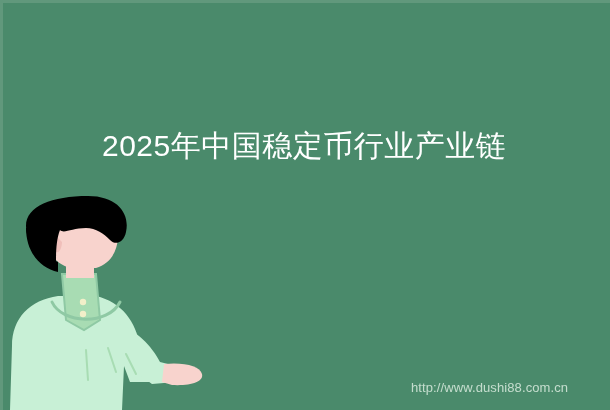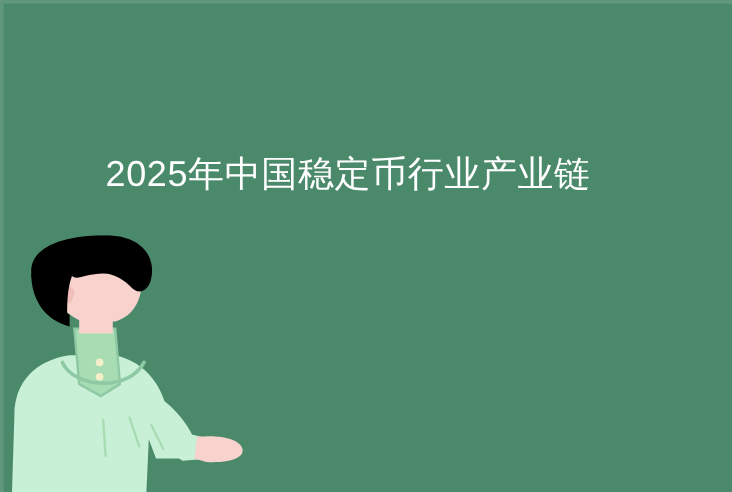--- a/index.html
+++ b/index.html
@@ -25,21 +25,21 @@
   #edge-left {
     position: absolute;
     left: 0; top: 0;
     width: 3px; height: 410px;
     background: #61987c;
   }
 
   
   #title-block {
     position: absolute;
-    left: 88px;
+    left: 102px;
     top: 128px;
     width: 460px;
   }
   .title-line {
     color: #ffffff;
     font-size: 30px;
     line-height: 36px;
     letter-spacing: 0.5px;
     white-space: nowrap;
     font-weight: 400;
@@ -148,14 +148,15 @@
                  L 162 186 Z" fill="#f8d3cd"></path>
       </g>
 
     </svg>
   </div>
 
   <div id="title-block">
     <div class="title-line">2025年中国稳定币行业产业链</div>
   </div>
 
+  <div id="watermark">http://www.dushi88.com.cn</div>
 
 </div>
 
 </body></html>

